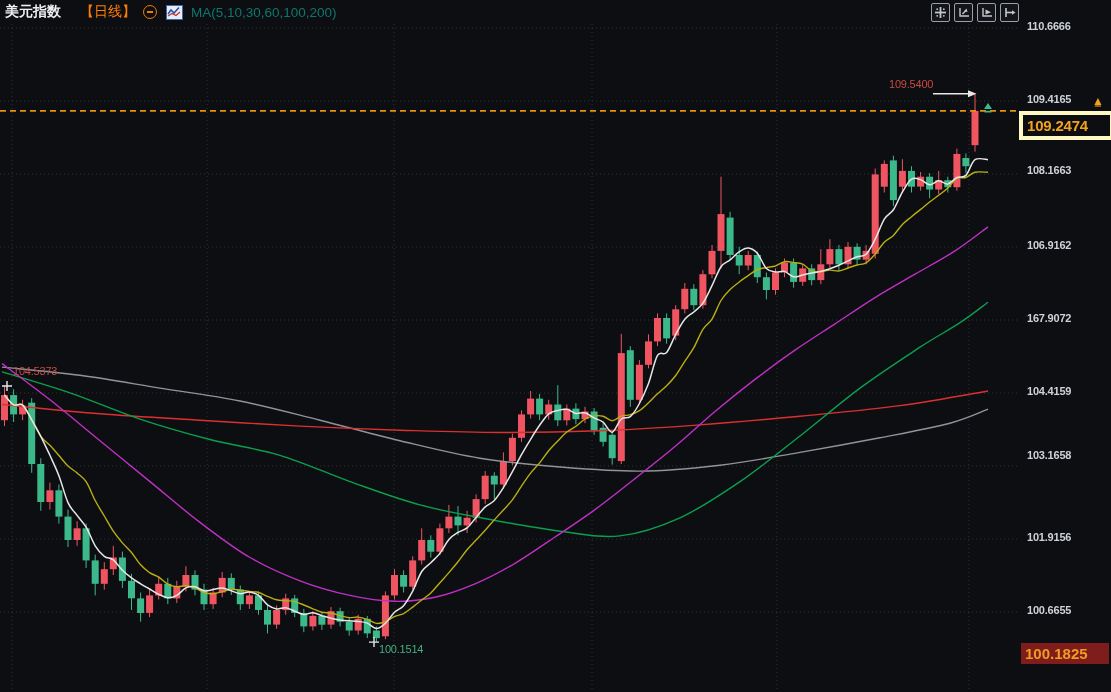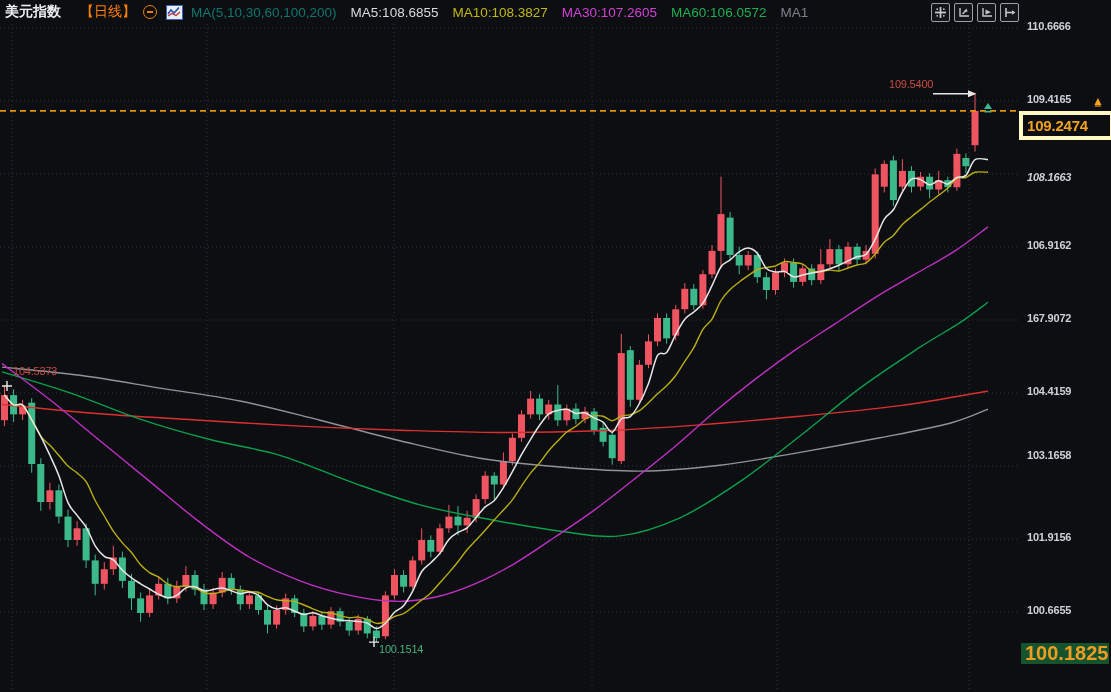--- a/index.html
+++ b/index.html
@@ -25,21 +25,21 @@
         display:flex;align-items:center;justify-content:center;cursor:pointer;}
   
   .yl{position:absolute;left:1027px;width:80px;height:16px;font-size:11px;font-weight:bold;
       color:#ced2d8;letter-spacing:-0.2px;}
   .price-tag{position:absolute;left:1019px;top:111px;width:83px;height:21px;line-height:21px;
       border:4px solid #fef9c3;color:#f2a21c;background:#0d0e12;font-size:15px;font-weight:bold;
       padding-left:4px;letter-spacing:-0.2px;}
   .up-arrow{position:absolute;left:1092px;top:94px;color:#f2a21c;font-size:12px;font-weight:bold;
       text-shadow:0 2px 0 rgba(242,162,28,.55);}
   .low-tag{position:absolute;left:1021px;top:643px;width:84px;height:21px;line-height:21px;
-      background:#14532d;color:#ee9d22;font-size:20px;font-weight:bold;padding-left:4px;}
+      background:#7f1d1d;color:#ee9d22;font-size:15px;font-weight:bold;padding-left:4px;}
   
   .ann{position:absolute;font-size:11px;font-weight:normal;letter-spacing:-0.2px;}
   .ann.red{color:#c94a43;}
   .ann.green{color:#45b07e;}
 </style>
 </head>
 <body>
 
 <div id="app">
   <svg id="chart-svg" width="1111" height="692" viewBox="0 0 1111 692">
@@ -299,21 +299,20 @@
     <span class="t-title">美元指数</span>
     <span class="t-period">【日线】</span>
     <span class="icn-minus"></span>
     <span class="icn-chart">
       <svg width="14" height="11" viewBox="0 0 14 11">
         <polyline points="1,8 4,4 7,7 12,1.5" fill="none" stroke="#2b52a6" stroke-width="1.6"></polyline>
         <polyline points="1,10 5,7.5 9,9.5 13,6" fill="none" stroke="#c03030" stroke-width="1.2"></polyline>
       </svg>
     </span>
     <span class="t-macap">MA(5,10,30,60,100,200)</span>
-    <span id="ma-items"><span style="color: rgb(216, 218, 221);">MA5:108.6855</span><span style="color: rgb(194, 184, 20);">MA10:108.3827</span><span style="color: rgb(207, 66, 212);">MA30:107.2605</span><span style="color: rgb(31, 174, 82);">MA60:106.0572</span><span style="color: rgb(125, 129, 138);">MA1</span></span>
   </div>
 
   <div id="toolbar">
     <span class="tool">
       <svg width="13" height="13" viewBox="0 0 13 13" stroke="#c3c7cd" stroke-width="1.8" fill="#c3c7cd">
         <line x1="6.5" y1="1" x2="6.5" y2="12"></line>
           <line x1="1" y1="6.5" x2="12" y2="6.5"></line>
         <circle cx="3.2" cy="3.2" r="0.9" stroke="none"></circle>
           <circle cx="9.8" cy="3.2" r="0.9" stroke="none"></circle>
         <circle cx="3.2" cy="9.8" r="0.9" stroke="none"></circle>
@@ -338,21 +337,21 @@
         <line x1="3" y1="2" x2="3" y2="11"></line>
           <line x1="3" y1="6.5" x2="10" y2="6.5"></line>
         <polygon points="9,4.2 12.5,6.5 9,8.8" fill="#c3c7cd" stroke="none"></polygon>
       </svg>
     </span>
   </div>
 
   <div id="y-axis">
       <div class="yl" style="top: 20px;">110.6666</div>
       <div class="yl" style="top: 93.0058px;">109.4165</div>
-      <div class="yl" style="top: 171px; font-style: italic;">108.1663</div>
+      <div class="yl" style="top: 164px;">108.1663</div>
       <div class="yl" style="top: 239.023px;">106.9162</div>
       <div class="yl" style="top: 312.029px;">167.9072</div>
       <div class="yl" style="top: 385.041px;">104.4159</div>
       <div class="yl" style="top: 449px;">103.1658</div>
       <div class="yl" style="top: 531.058px;">101.9156</div>
       <div class="yl" style="top: 604.064px;">100.6655</div>
     </div>
 
   <div class="price-tag">109.2474</div>
   <div class="up-arrow">▲</div>

